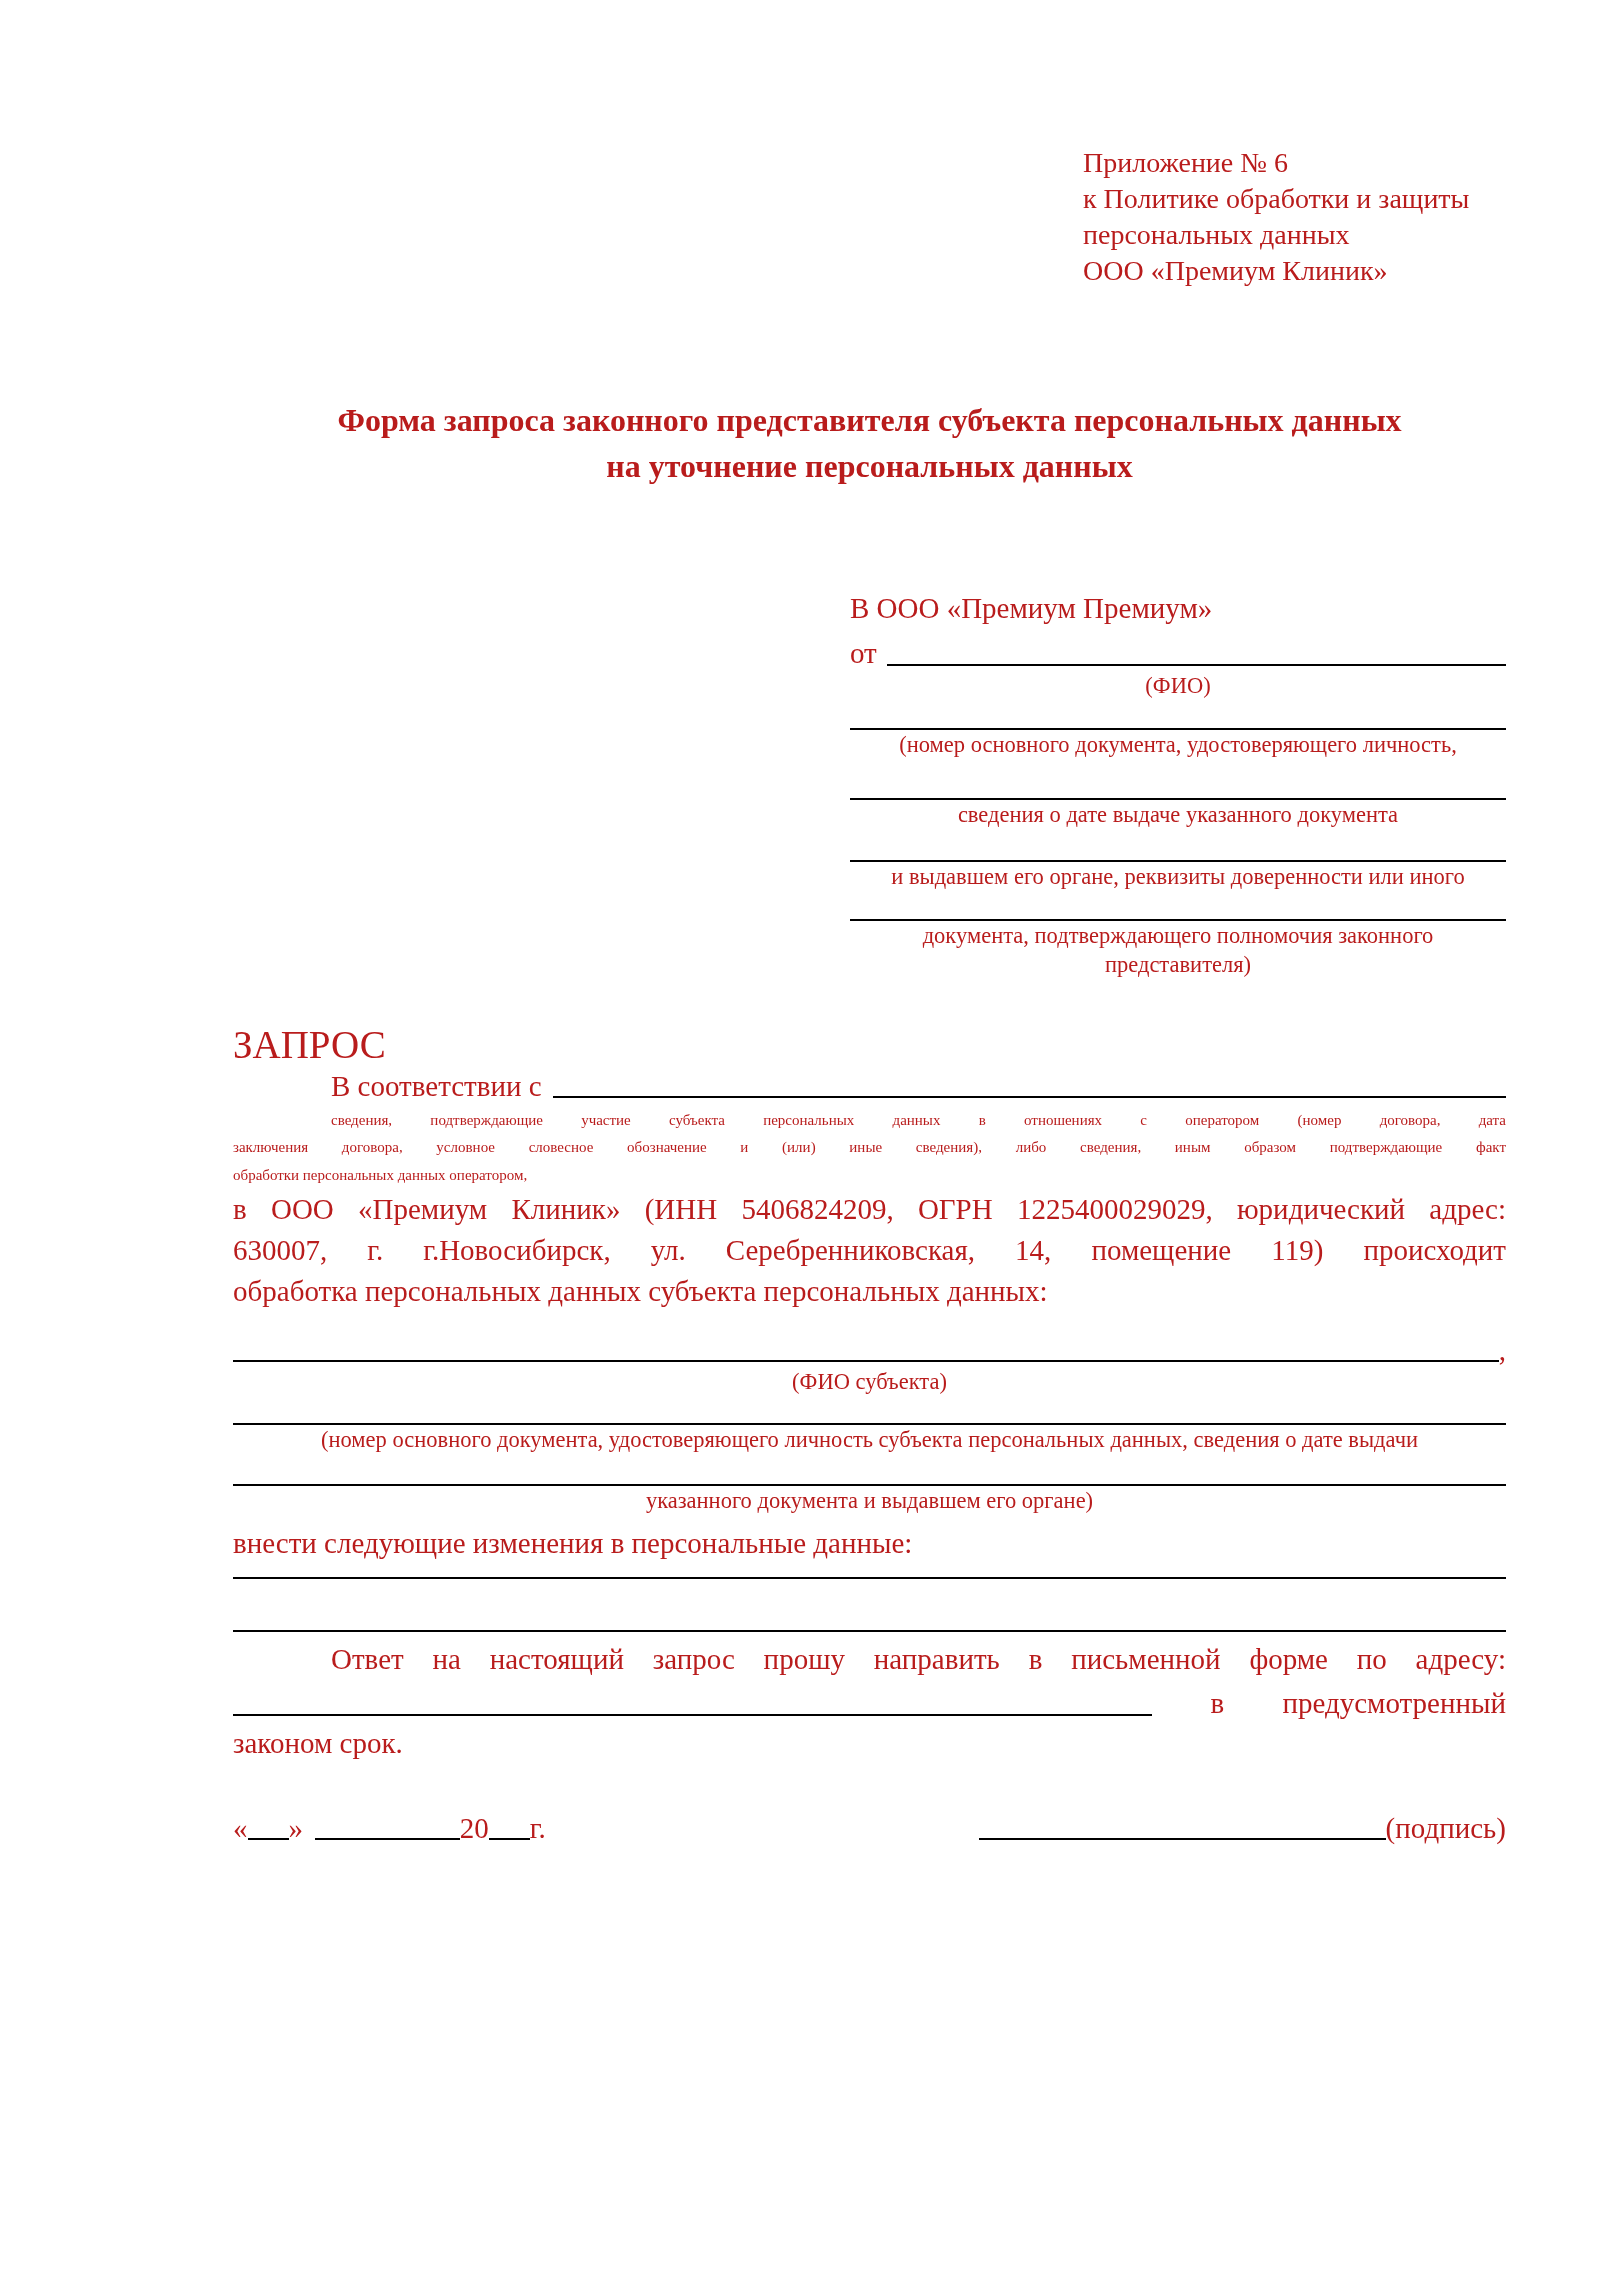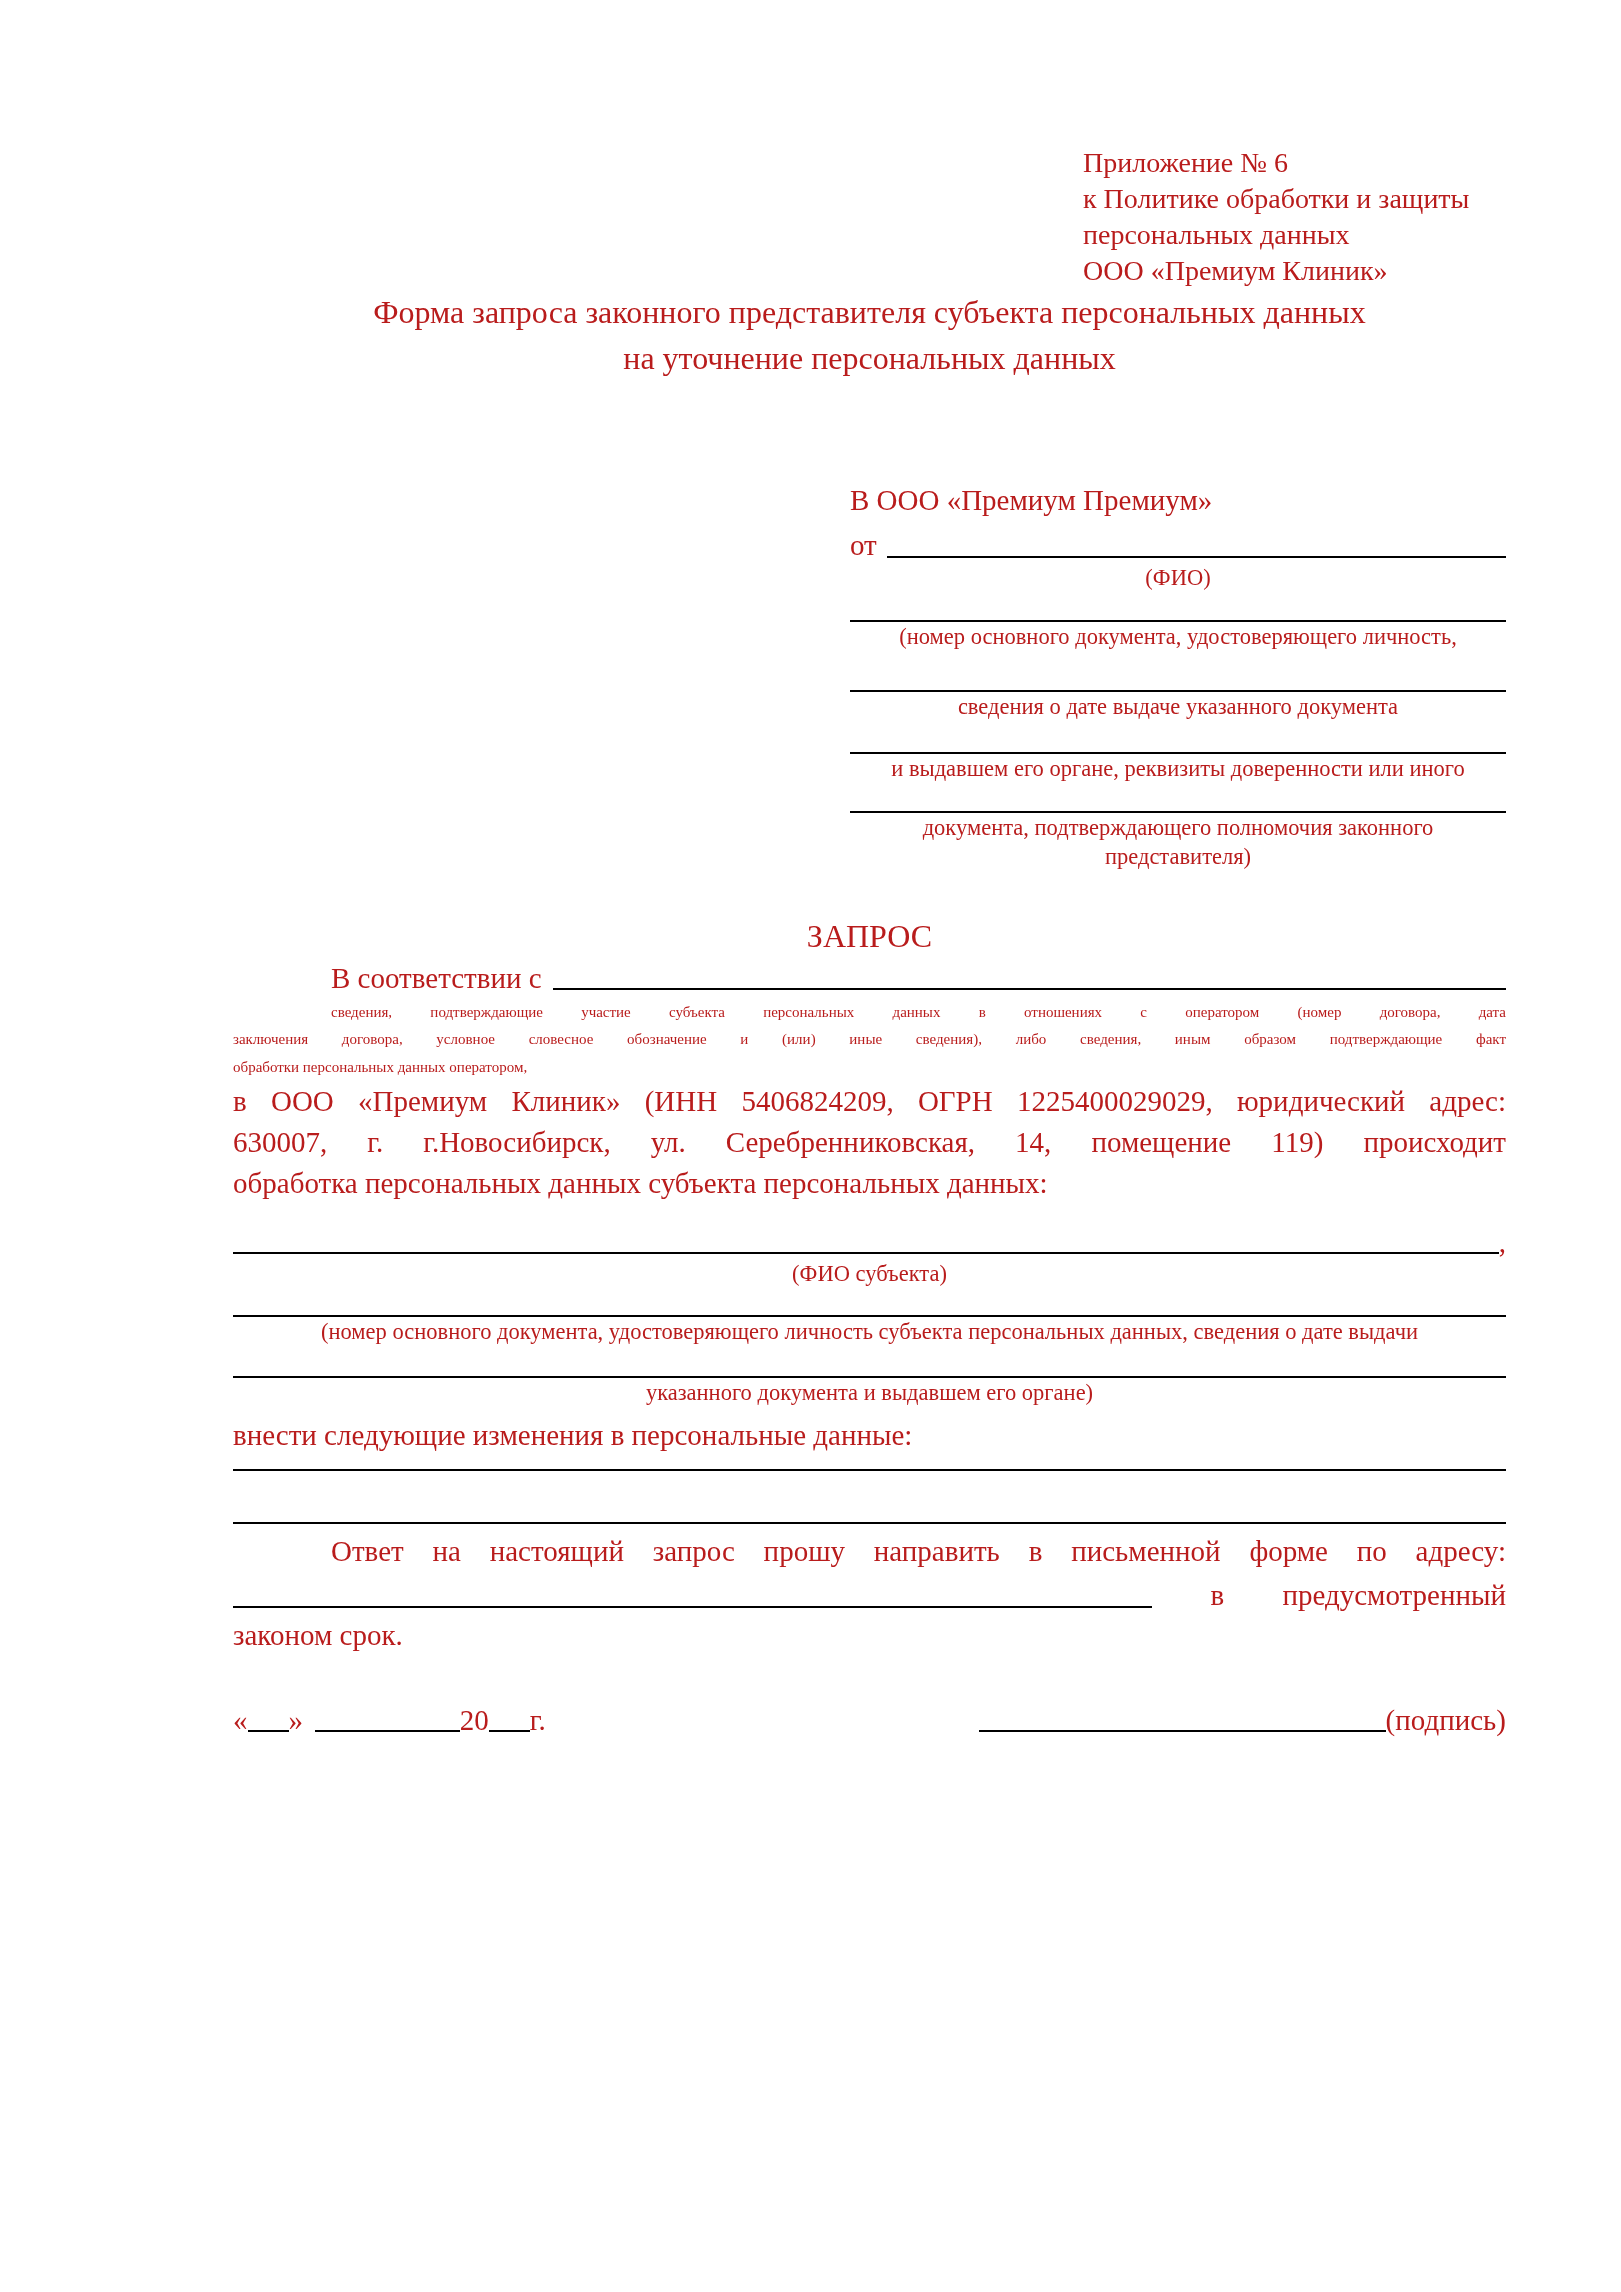--- a/index.html
+++ b/index.html
@@ -15,36 +15,37 @@
     overflow:hidden;
   }
   
   .appendix {
     margin-top:145px; margin-left:850px;
     font-size:28px; line-height:36px;
     text-align:left;
   }
   
   .title {
-    font-size:32px; font-weight:normal;
+    margin-top:108px;
+    font-size:32px; font-weight:bold;
     line-height:46px; text-align:center;
   }
   
   .addressee { margin-left:617px; margin-top:98px; font-size:29px; }
   .addr-to { line-height:43px; }
   .row { display:flex; align-items:flex-end; }
   .fill-line { flex:1 1 auto; border-bottom:2.9px solid #000; margin-bottom:4.9px; }
   .from-row { height:41px; }
   .from-row .label { margin-right:9.8px; line-height:35px; }
   .caption { font-size:22.5px; line-height:29px; text-align:center; }
   .field-line { border-bottom:2.9px solid #000; height:0; }
   .fl-1 { margin-top:28px; } .fl-2 { margin-top:39px; }
   .fl-3 { margin-top:31px; } .fl-4 { margin-top:28px; }
   
-  .zapros { margin-top:44px; font-size:32px; line-height:43px; text-align:center; }
+  .zapros { margin-top:44px; font-size:39px; line-height:43px; text-align:left; }
   .intro-row { height:37px; font-size:29px; }
   .intro-row .label { margin-left:98px; margin-right:11.8px; line-height:33px; white-space:nowrap; }
   .footnote { margin-top:3.9px; font-size:15px; line-height:27.4px; }
   .footnote .ln { text-align:justify; text-align-last:justify; }
   .footnote .ln.first { padding-left:98px; }
   .footnote .ln.last { text-align:center; text-align-last:left; }
   .body-par { font-size:29px; line-height:41px; }
   .body-par .ln { text-align:justify; text-align-last:justify; }
   .body-par .ln.last { text-align:left; text-align-last:left; }
   .comma-row { margin-top:15.7px; height:39px; font-size:29px; }

